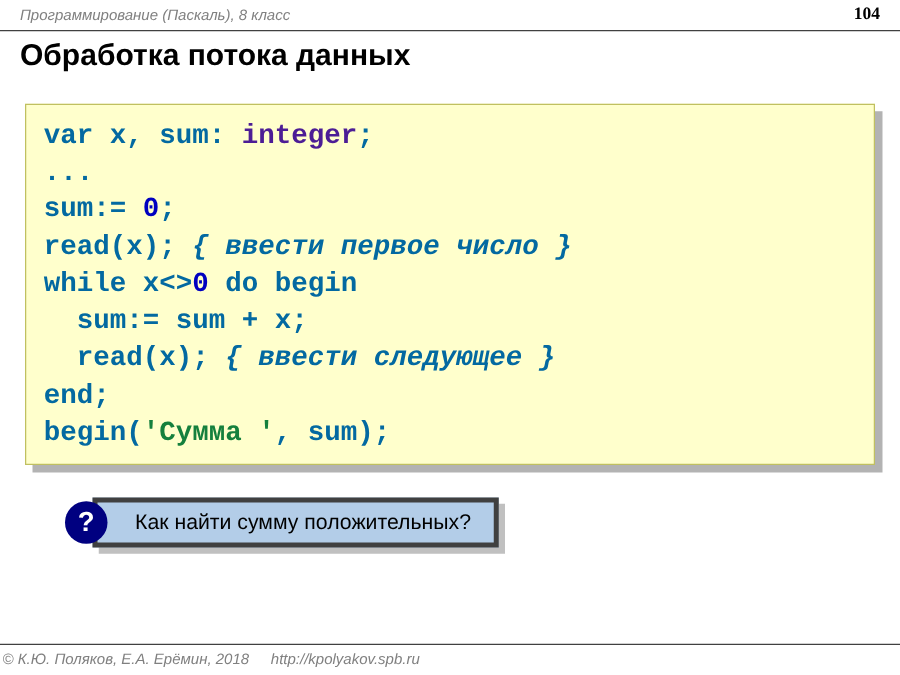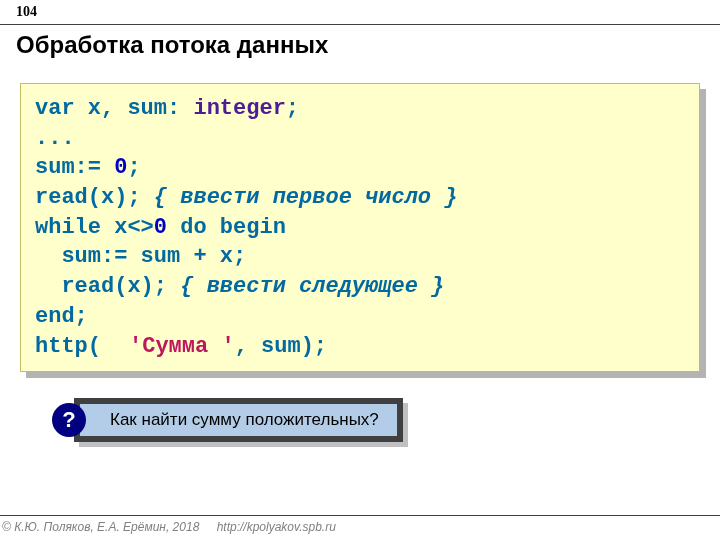--- a/index.html
+++ b/index.html
@@ -44,37 +44,37 @@
     padding: 10px 14px;
     font-family: "Courier New", monospace;
     font-size: 22px;
     font-weight: bold;
     line-height: 1.35;
     white-space: pre;
   }
   .kw-type { color: #4c1d95; }
   .num { color: #0000c0; }
   .comment { color: #0369a1; font-style: italic; }
-  .str { color: #be185d; margin-left: 28px; }
+  .str { color: #15803d; }
   .plain { color: #0369a1; }
 
   .question-wrap {
     margin: 26px 0 0 74px;
     position: relative;
     display: inline-block;
   }
   .q-shadow {
     position: absolute;
     top: 5px; left: 5px; right: -5px; bottom: -5px;
     background: #c0c0c0;
   }
   .q-box {
     position: relative;
     background: #b3cde8;
-    border: 6px solid #404040;
+    border: 4px solid #404040;
     padding: 6px 18px 6px 30px;
     font-size: 17px;
     color: #000;
   }
   .q-badge {
     position: absolute;
     left: -22px;
     top: 50%;
     transform: translateY(-50%);
     width: 34px; height: 34px;
@@ -106,37 +106,38 @@
     height: 1px;
     background: #404040;
   }
 </style>
 </head>
 <body>
 
 
 
 <div class="top-bar">
+  <span>Программирование (Паскаль), 8 класс</span>
   <span class="page-num">104</span>
 </div>
 <div class="hr-top"></div>
 
 <div class="title">Обработка потока данных</div>
 
 <div class="code-wrap">
   <div class="code-shadow"></div>
   <div class="code-box"><span class="plain">var x, sum: </span><span class="kw-type">integer</span><span class="plain">;</span>
 <span class="plain">...</span>
 <span class="plain">sum:= </span><span class="num">0</span><span class="plain">;</span>
 <span class="plain">read(x)</span><span class="plain">; </span><span class="comment">{ ввести первое число }</span>
 <span class="plain">while x&lt;&gt;</span><span class="num">0</span><span class="plain"> do begin</span>
 <span class="plain">  sum:= sum + x;</span>
 <span class="plain">  read(x)</span><span class="plain">; </span><span class="comment">{ ввести следующее }</span>
 <span class="plain">end;</span>
-<span class="plain">http(</span><span class="str">'Сумма '</span><span class="plain">, sum);</span></div>
+<span class="plain">begin(</span><span class="str">'Сумма '</span><span class="plain">, sum);</span></div>
 </div>
 
 <div class="question-wrap">
   <div class="q-shadow"></div>
   <div class="q-badge">?</div>
   <div class="q-box">Как найти сумму положительных?</div>
 </div>
 
 <div class="hr-bot"></div>
 <div class="footer">

